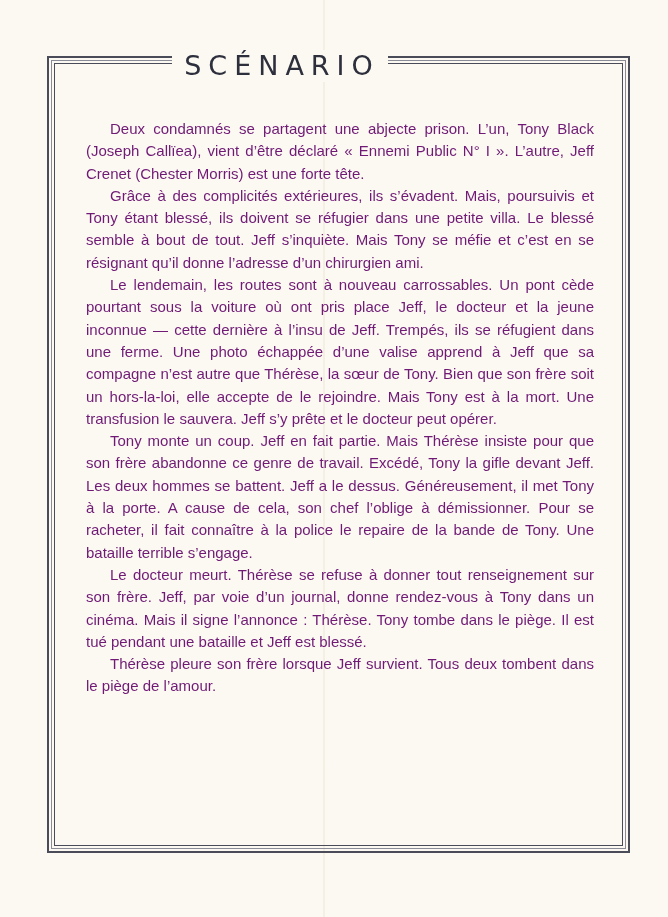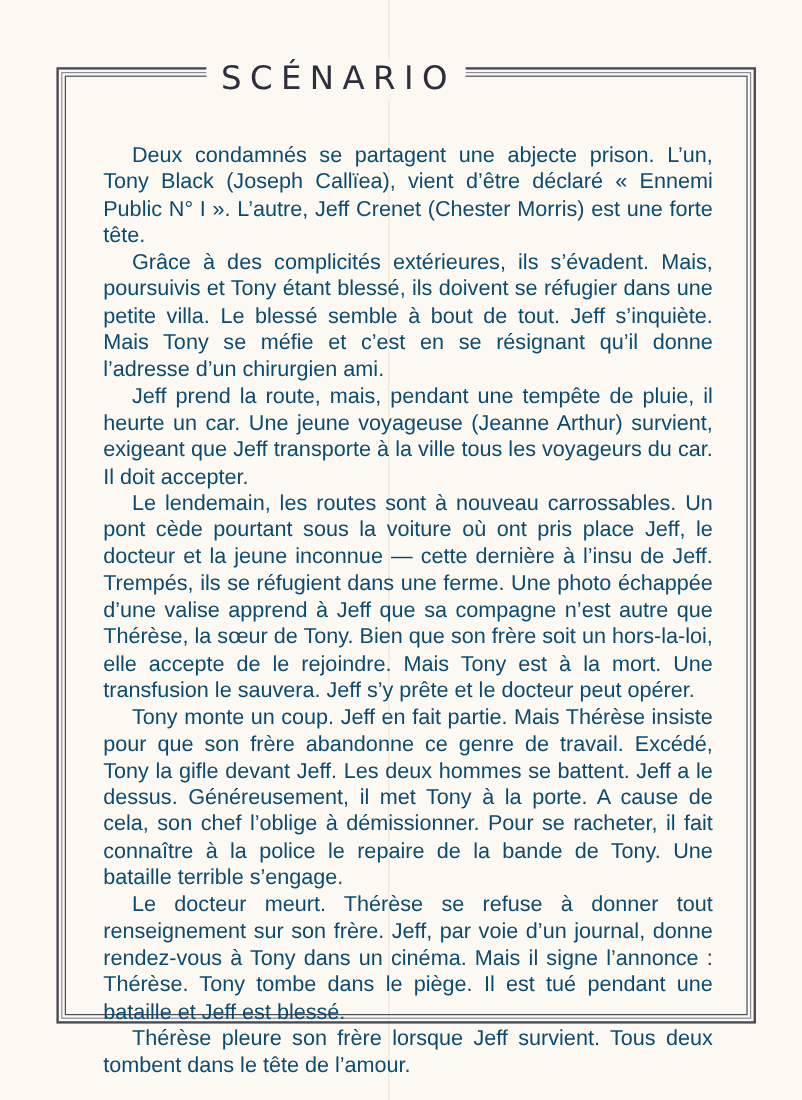--- a/index.html
+++ b/index.html
@@ -38,23 +38,23 @@
     font-size: 27px;
     letter-spacing: 7px;
     font-weight: normal;
     color: #2d2f3d;
     line-height: 32px;
     position: relative; left: 2px;
   }
   .content {
     position: absolute; left: 86px; top: 118px; width: 508px;
     font-family: "Liberation Sans", sans-serif;
-    font-size: 18px;
+    font-size: 15px;
     line-height: 22.3px;
-    color: #0c4a6e;
+    color: #701a75;
     text-align: justify;
   }
   .content p {
     margin: 0;
     text-indent: 24px;
   }
 </style>
 </head>
 <body>
 
@@ -62,18 +62,17 @@
 
 <div class="frame"></div>
 
 <div class="title-wrap">
   <h1 class="title">SCÉNARIO</h1>
 </div>
 
 <div class="content">
   <p>Deux condamnés se partagent une abjecte prison. L’un, Tony Black (Joseph Callïea), vient d’être déclaré « Ennemi Public N° I ». L’autre, Jeff Crenet (Chester Morris) est une forte tête.</p>
   <p>Grâce à des complicités extérieures, ils s’évadent. Mais, poursuivis et Tony étant blessé, ils doivent se réfugier dans une petite villa. Le blessé semble à bout de tout. Jeff s’inquiète. Mais Tony se méfie et c’est en se résignant qu’il donne l’adresse d’un chirurgien ami.</p>
-  <p>Jeff prend la route, mais, pendant une tempête de pluie, il heurte un car. Une jeune voyageuse (Jeanne Arthur) survient, exigeant que Jeff transporte à la ville tous les voyageurs du car. Il doit accepter.</p>
   <p>Le lendemain, les routes sont à nouveau carrossables. Un pont cède pourtant sous la voiture où ont pris place Jeff, le docteur et la jeune inconnue — cette dernière à l’insu de Jeff. Trempés, ils se réfugient dans une ferme. Une photo échappée d’une valise apprend à Jeff que sa compagne n’est autre que Thérèse, la sœur de Tony. Bien que son frère soit un hors-la-loi, elle accepte de le rejoindre. Mais Tony est à la mort. Une transfusion le sauvera. Jeff s’y prête et le docteur peut opérer.</p>
   <p>Tony monte un coup. Jeff en fait partie. Mais Thérèse insiste pour que son frère abandonne ce genre de travail. Excédé, Tony la gifle devant Jeff. Les deux hommes se battent. Jeff a le dessus. Généreusement, il met Tony à la porte. A cause de cela, son chef l’oblige à démissionner. Pour se racheter, il fait connaître à la police le repaire de la bande de Tony. Une bataille terrible s’engage.</p>
   <p>Le docteur meurt. Thérèse se refuse à donner tout renseignement sur son frère. Jeff, par voie d’un journal, donne rendez-vous à Tony dans un cinéma. Mais il signe l’annonce : Thérèse. Tony tombe dans le piège. Il est tué pendant une bataille et Jeff est blessé.</p>
-  <p>Thérèse pleure son frère lorsque Jeff survient. Tous deux tombent dans le tête de l’amour.</p>
+  <p>Thérèse pleure son frère lorsque Jeff survient. Tous deux tombent dans le piège de l’amour.</p>
 </div>
 
 </body></html>

